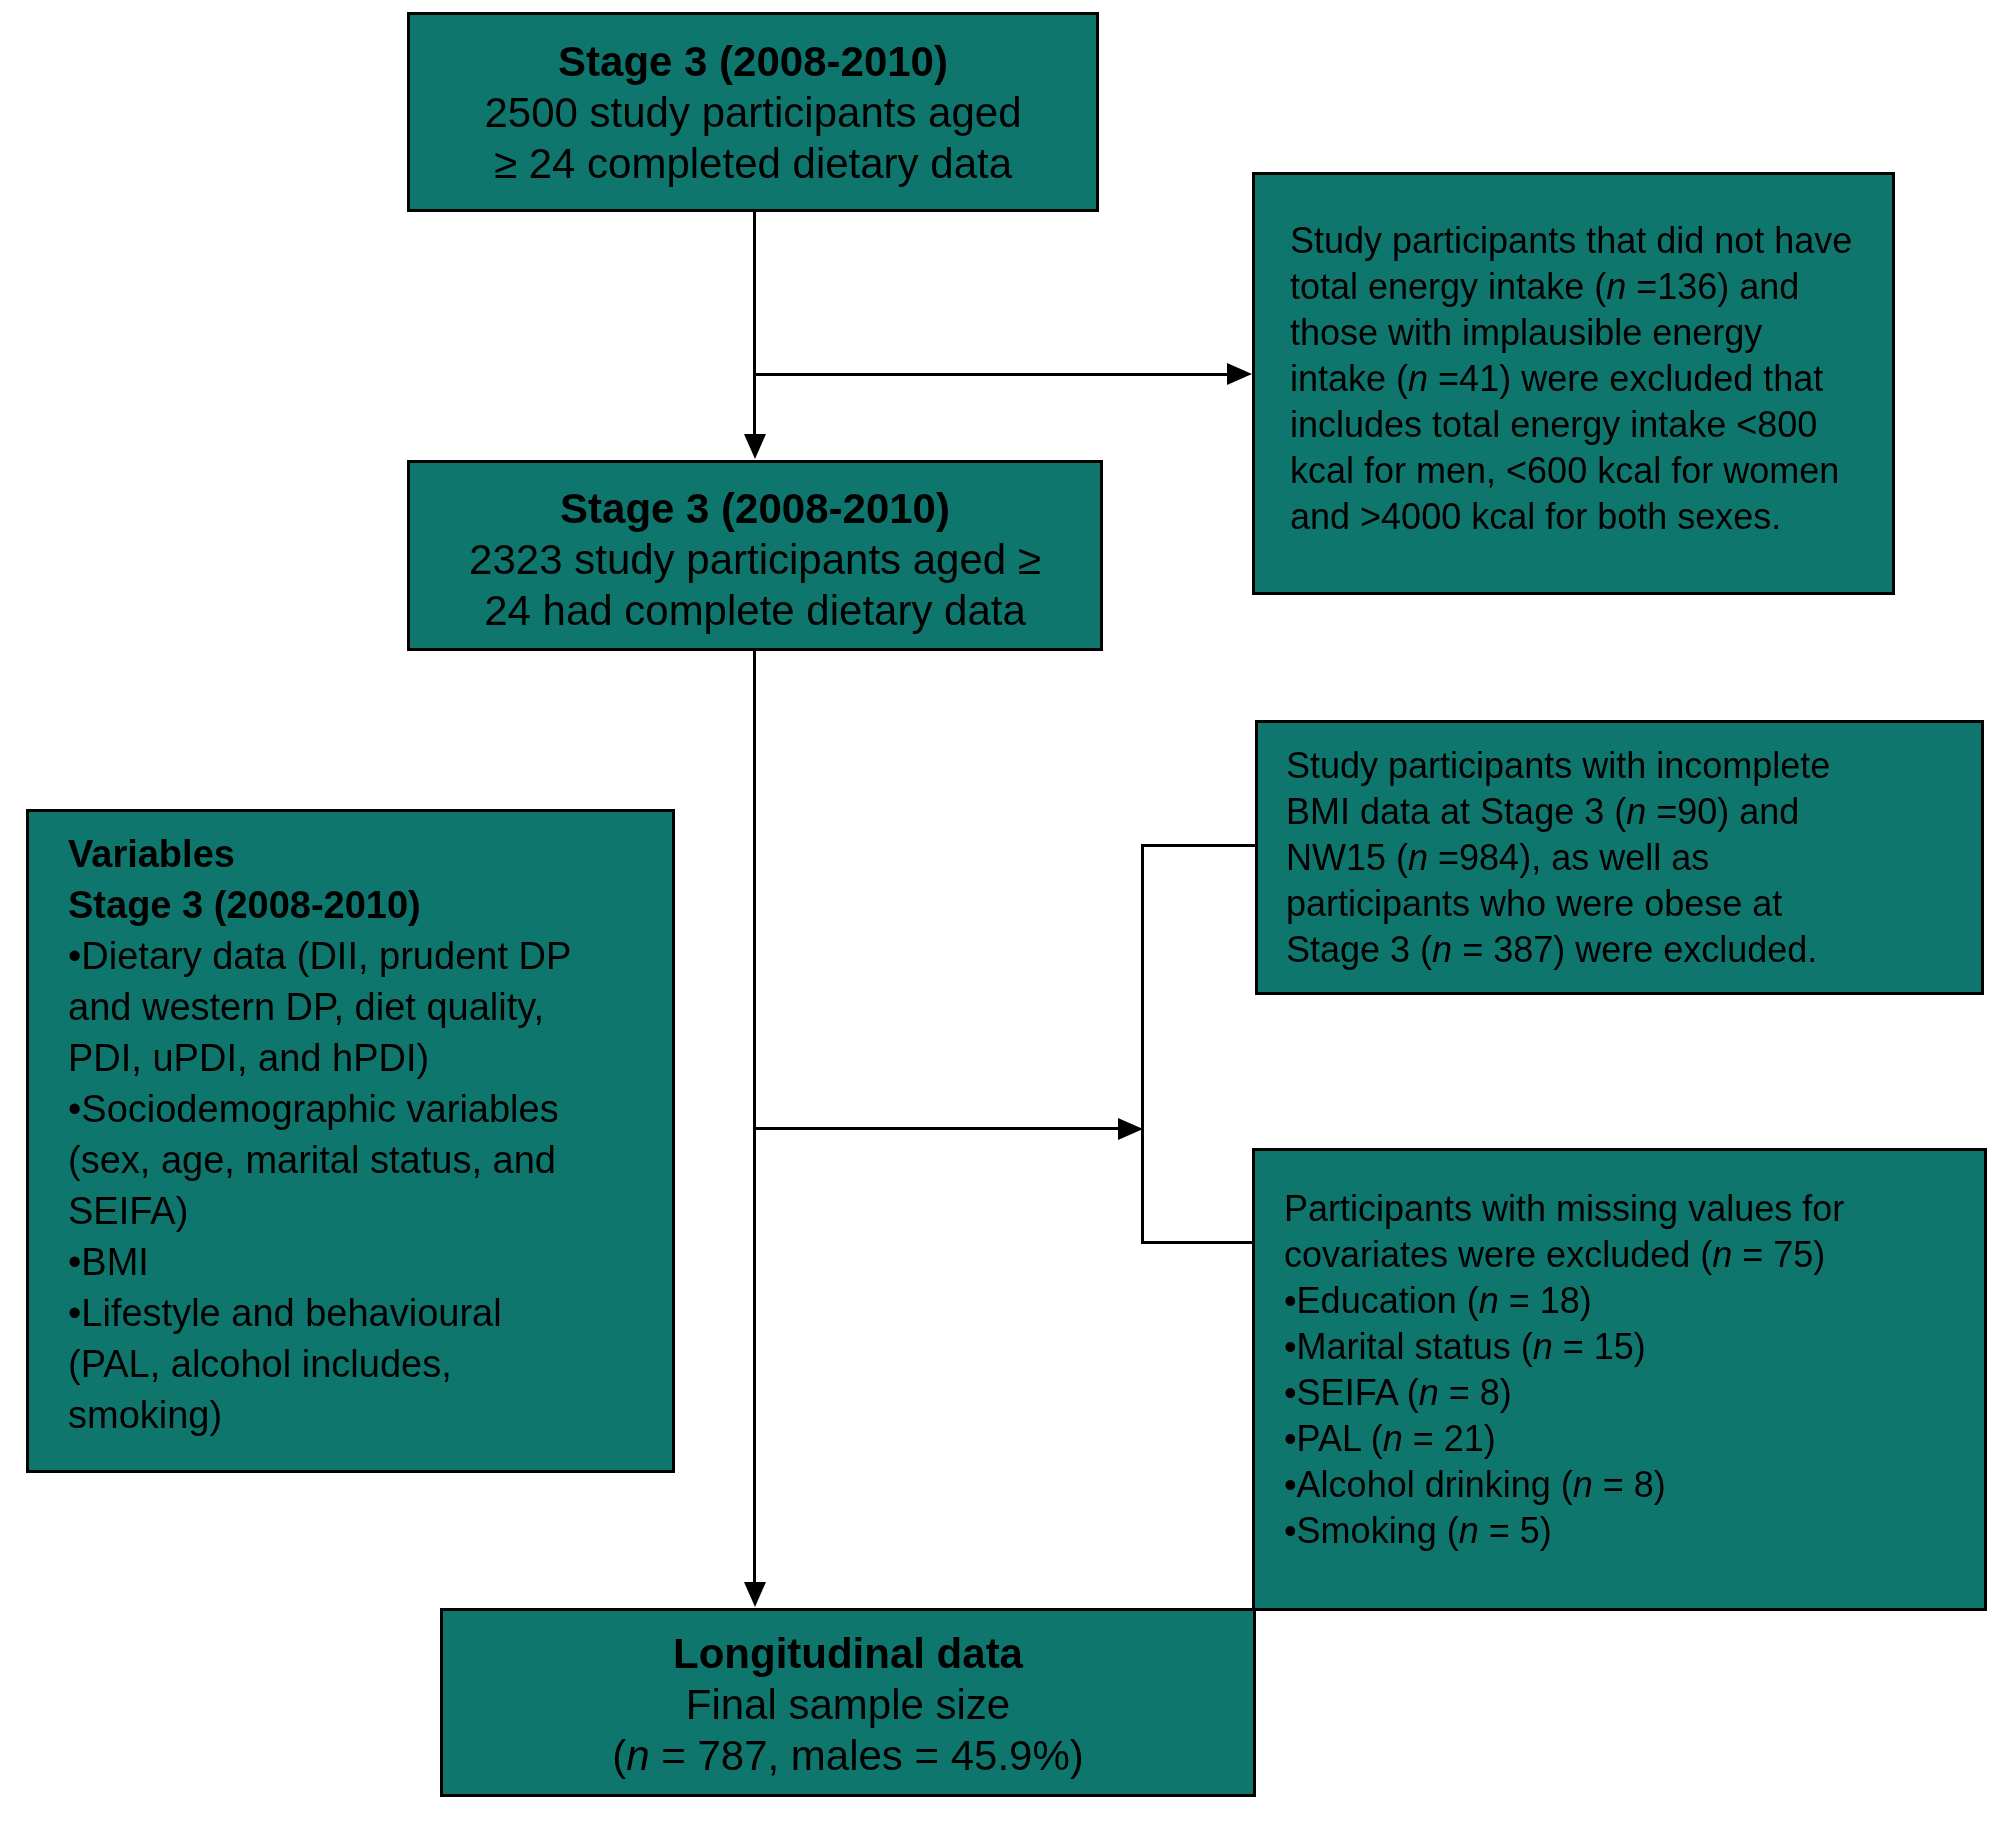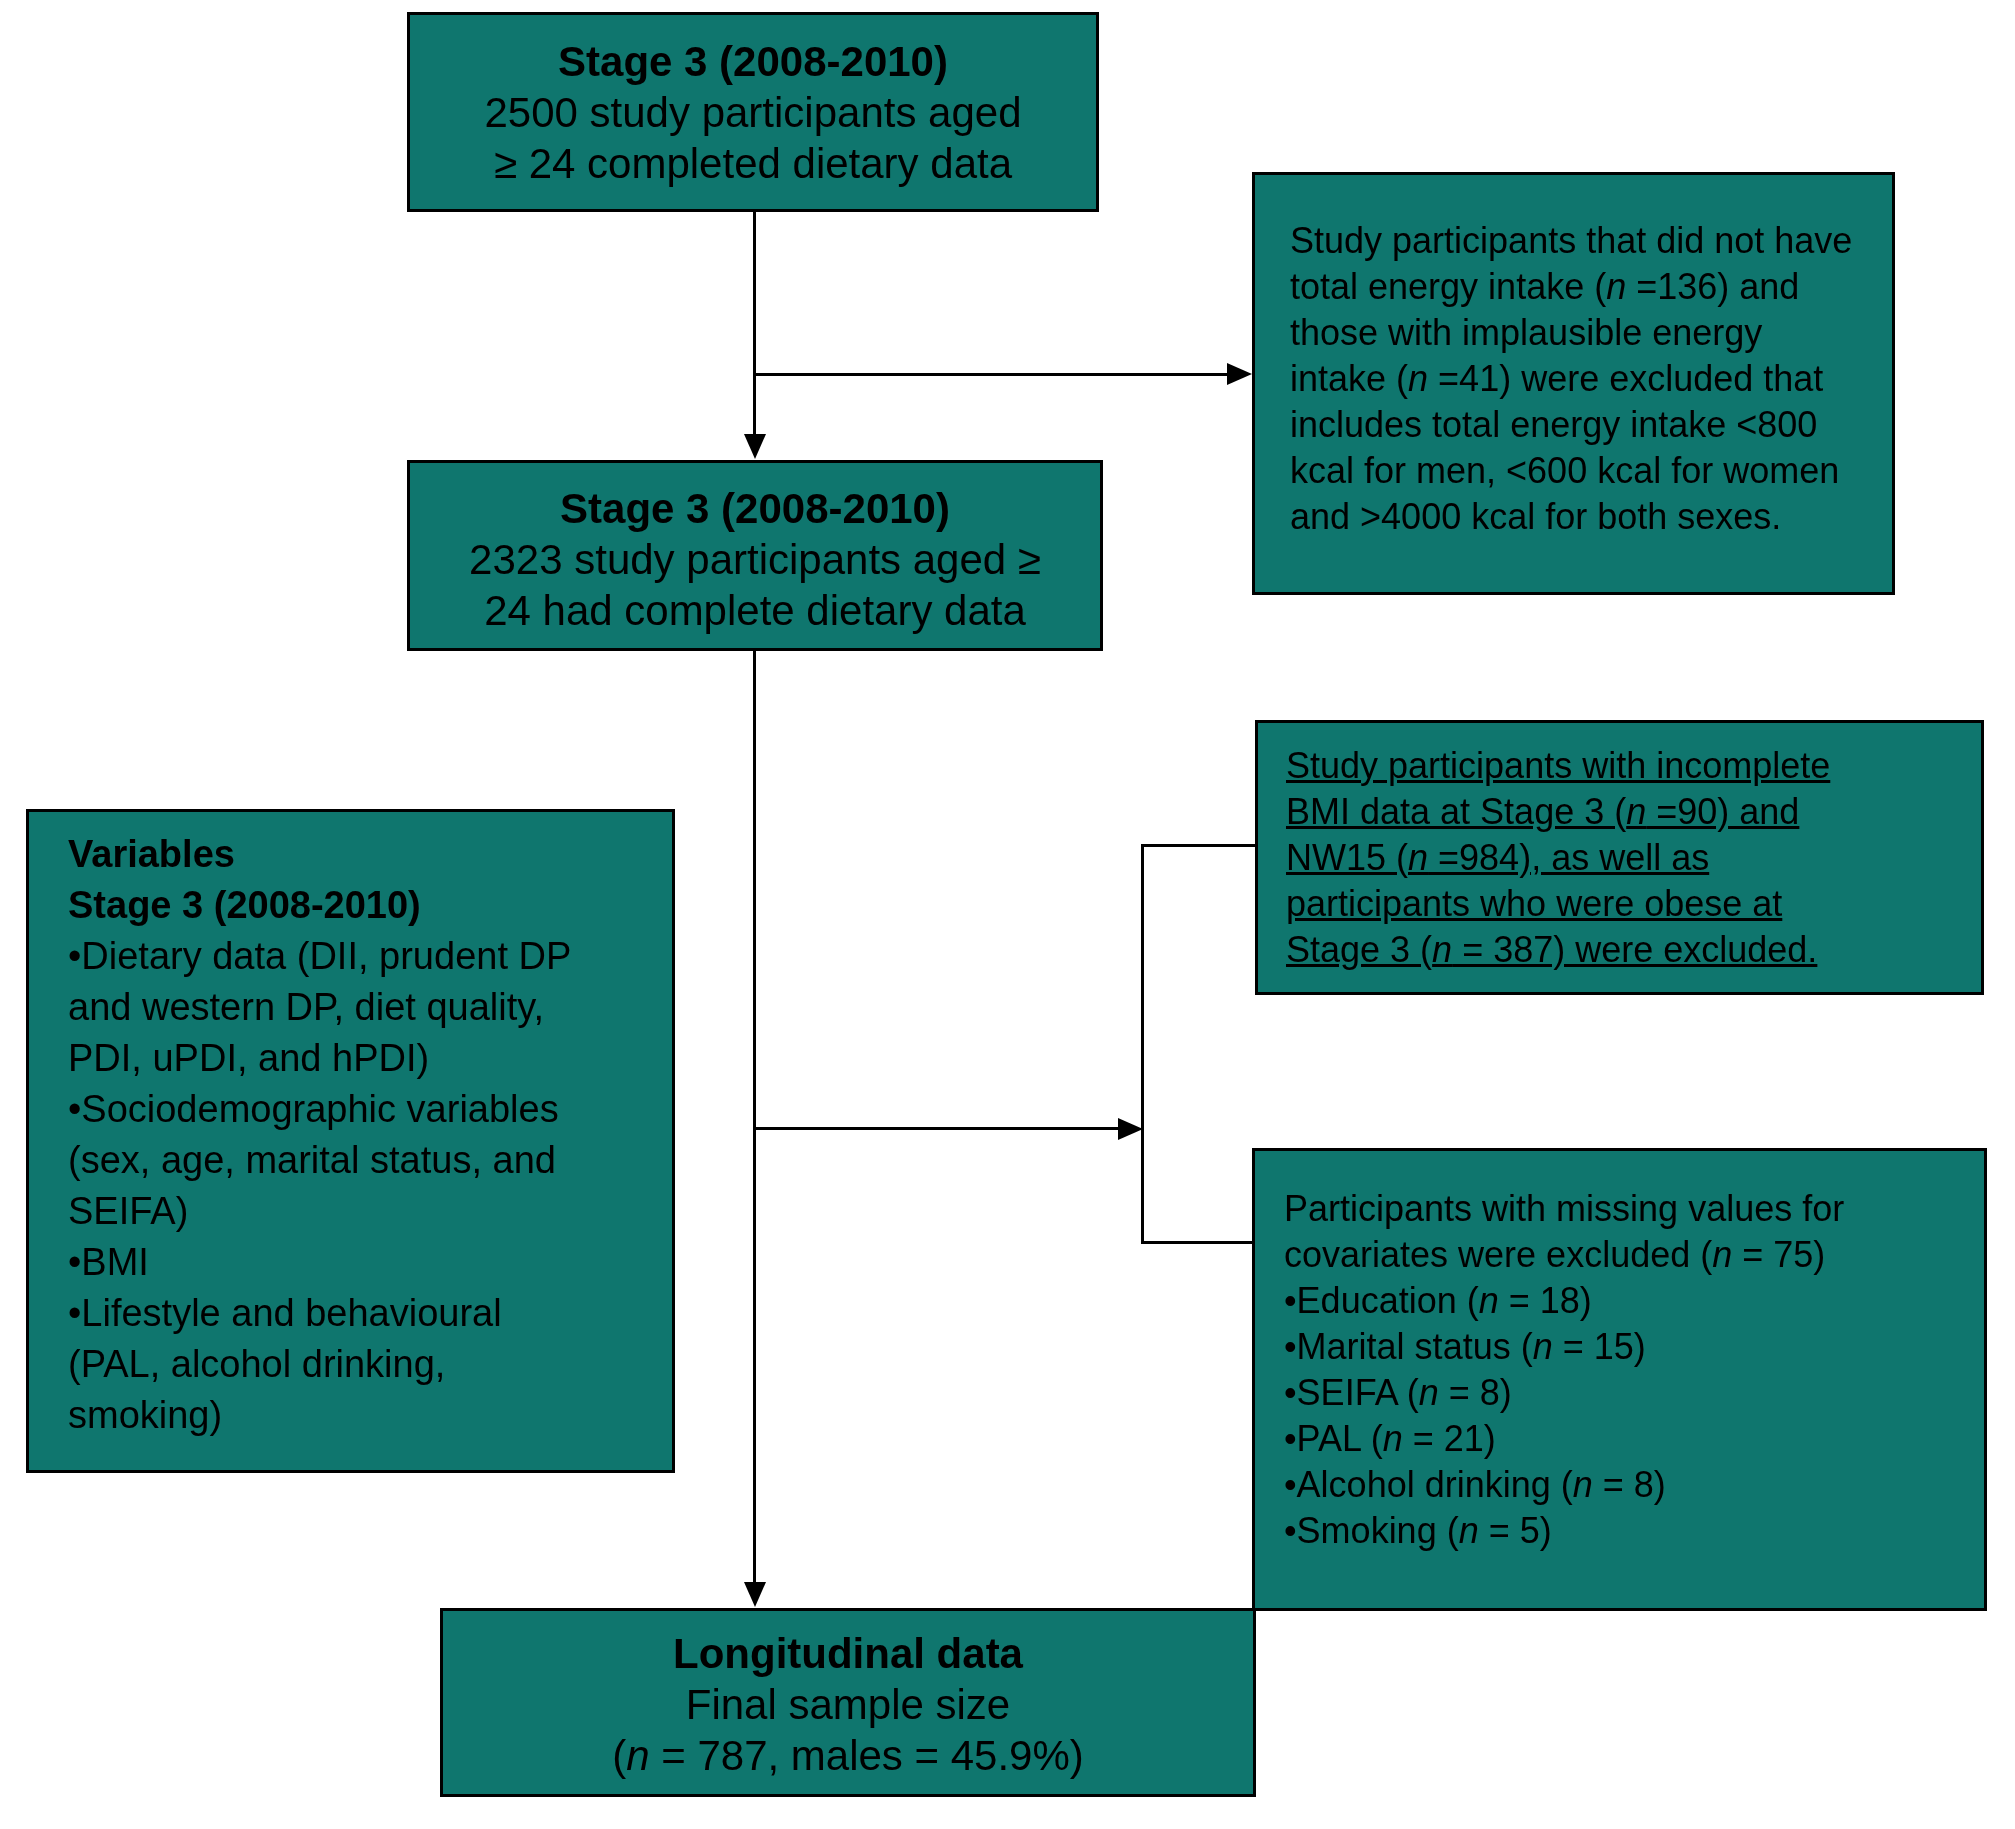--- a/index.html
+++ b/index.html
@@ -58,35 +58,35 @@
     <div class="bold">Variables</div>
     <div class="bold">Stage 3 (2008-2010)</div>
     <div class="pre">•Dietary data (DII, prudent DP
 and western DP, diet quality,
 PDI, uPDI, and hPDI)</div>
     <div class="pre">•Sociodemographic variables
 (sex, age, marital status, and
 SEIFA)</div>
     <div class="pre">•BMI</div>
     <div class="pre">•Lifestyle and behavioural
-(PAL, alcohol drinking,
+(PAL, alcohol includes,
 smoking)</div>
   </div>
 
   <div class="vline" style="left:753px;top:650px;width:2.8px;height:933px;"></div>
   <div class="arrow-down" style="left:744px;top:1582px;"></div>
 
   <div class="hline" style="left:755px;top:1127px;width:363px;height:2.8px;"></div>
   <div class="arrow-right" style="left:1118px;top:1118px;"></div>
 
   <div class="vline" style="left:1141px;top:844px;width:2.8px;height:400px;"></div>
   <div class="hline" style="left:1141px;top:844px;width:115px;height:2.8px;"></div>
   <div class="hline" style="left:1141px;top:1241px;width:112px;height:2.8px;"></div>
 
-  <div class="box rbox" style="left:1255px;top:720px;width:729px;height:275px;padding:19.5px 28px 0;text-decoration:underline;">
+  <div class="box rbox" style="left:1255px;top:720px;width:729px;height:275px;padding:19.5px 28px 0;">
     <div class="pre">Study participants with incomplete
 BMI data at Stage 3 (<i>n</i> =90) and
 NW15 (<i>n</i> =984), as well as
 participants who were obese at
 Stage 3 (<i>n</i> = 387) were excluded.</div>
   </div>
 
   <div class="box rbox" style="left:1252px;top:1148px;width:735px;height:463px;padding:35px 29px 0;">
     <div class="pre">Participants with missing values for
 covariates were excluded (<i>n</i> = 75)</div>

